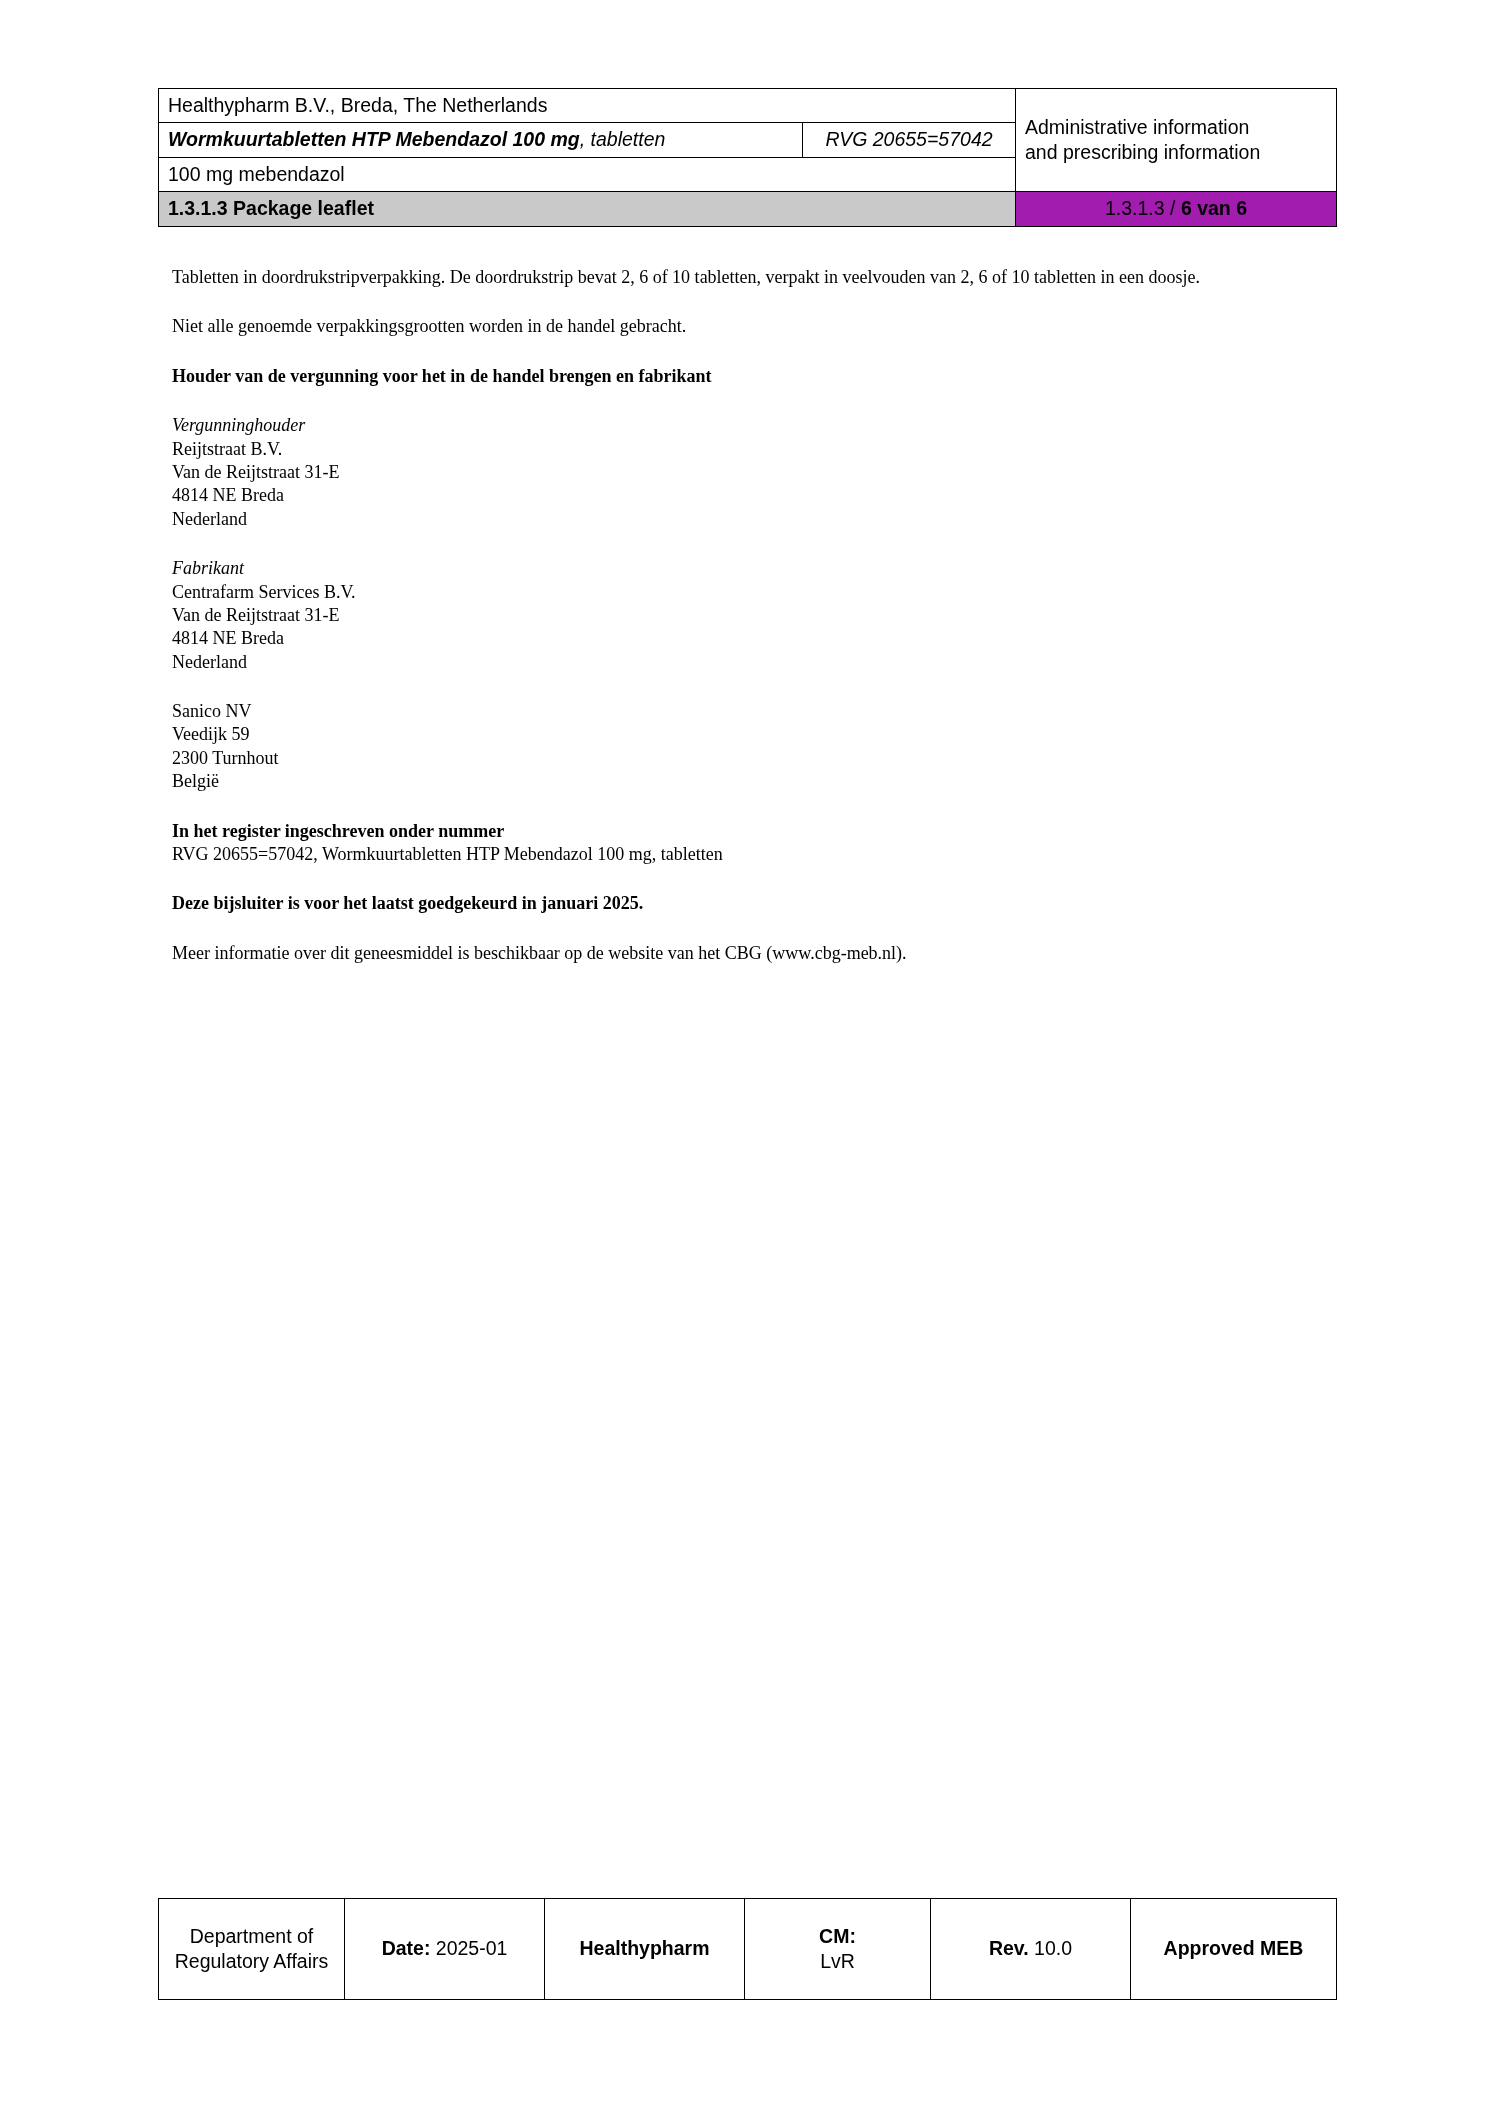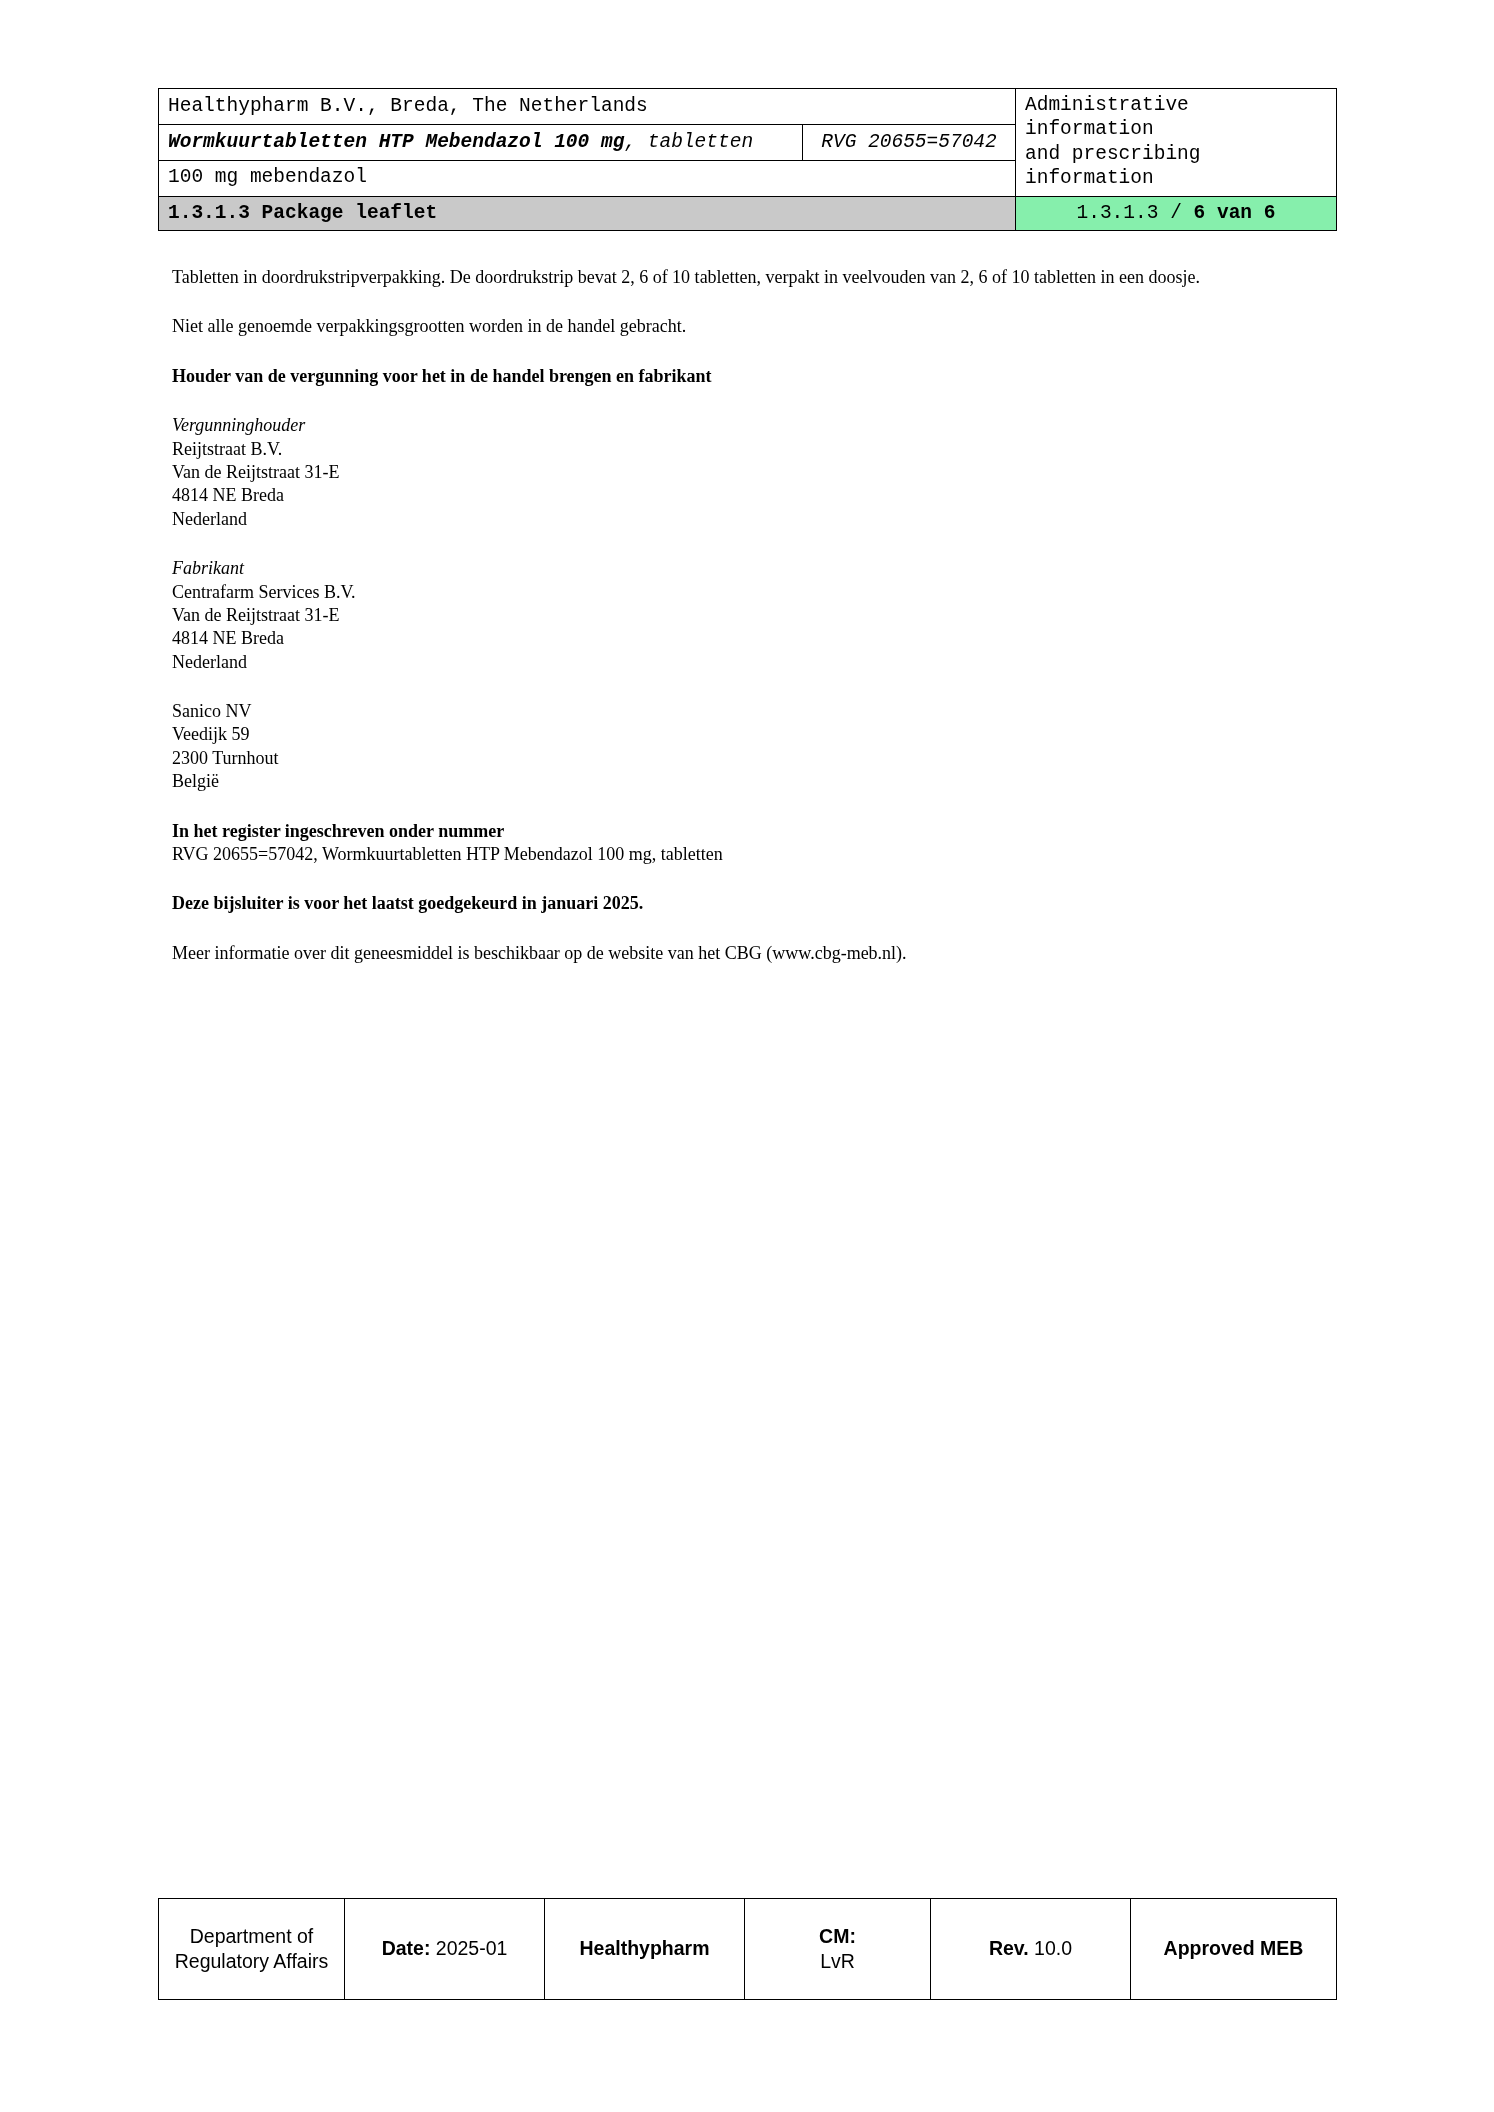--- a/index.html
+++ b/index.html
@@ -25,21 +25,21 @@
   }
 
   
   .header-table {
     position: absolute;
     left: 158px;
     top: 88px;
     width: 1178px;
     border-collapse: collapse;
     table-layout: fixed;
-    font-family: Liberation Mono, monospace;
+    font-family: Liberation Sans, sans-serif;
   }
   .header-table td {
     border: 1.6px solid #000000;
     padding: 4px 9px 5px 9px;
     font-size: 19.5px;
     line-height: 1.25;
     vertical-align: middle;
   }
   .hdr-company { font-size: 19.5px; }
   .hdr-product {
@@ -63,21 +63,21 @@
     line-height: 1.3;
   }
   .hdr-admin .l2 { display: block; }
   .title-cell {
     background: #c9c9c9;
     font-weight: bold;
     font-size: 25px;
     padding: 7px 9px 8px 9px;
   }
   .pagenum-cell {
-    background: #86efac;
+    background: #a21caf;
     text-align: center;
     font-size: 20px;
     padding: 7px 9px 8px 9px;
     white-space: nowrap;
   }
   .pagenum-cell .bold { font-weight: bold; }
 
   
   .content {
     position: absolute;

